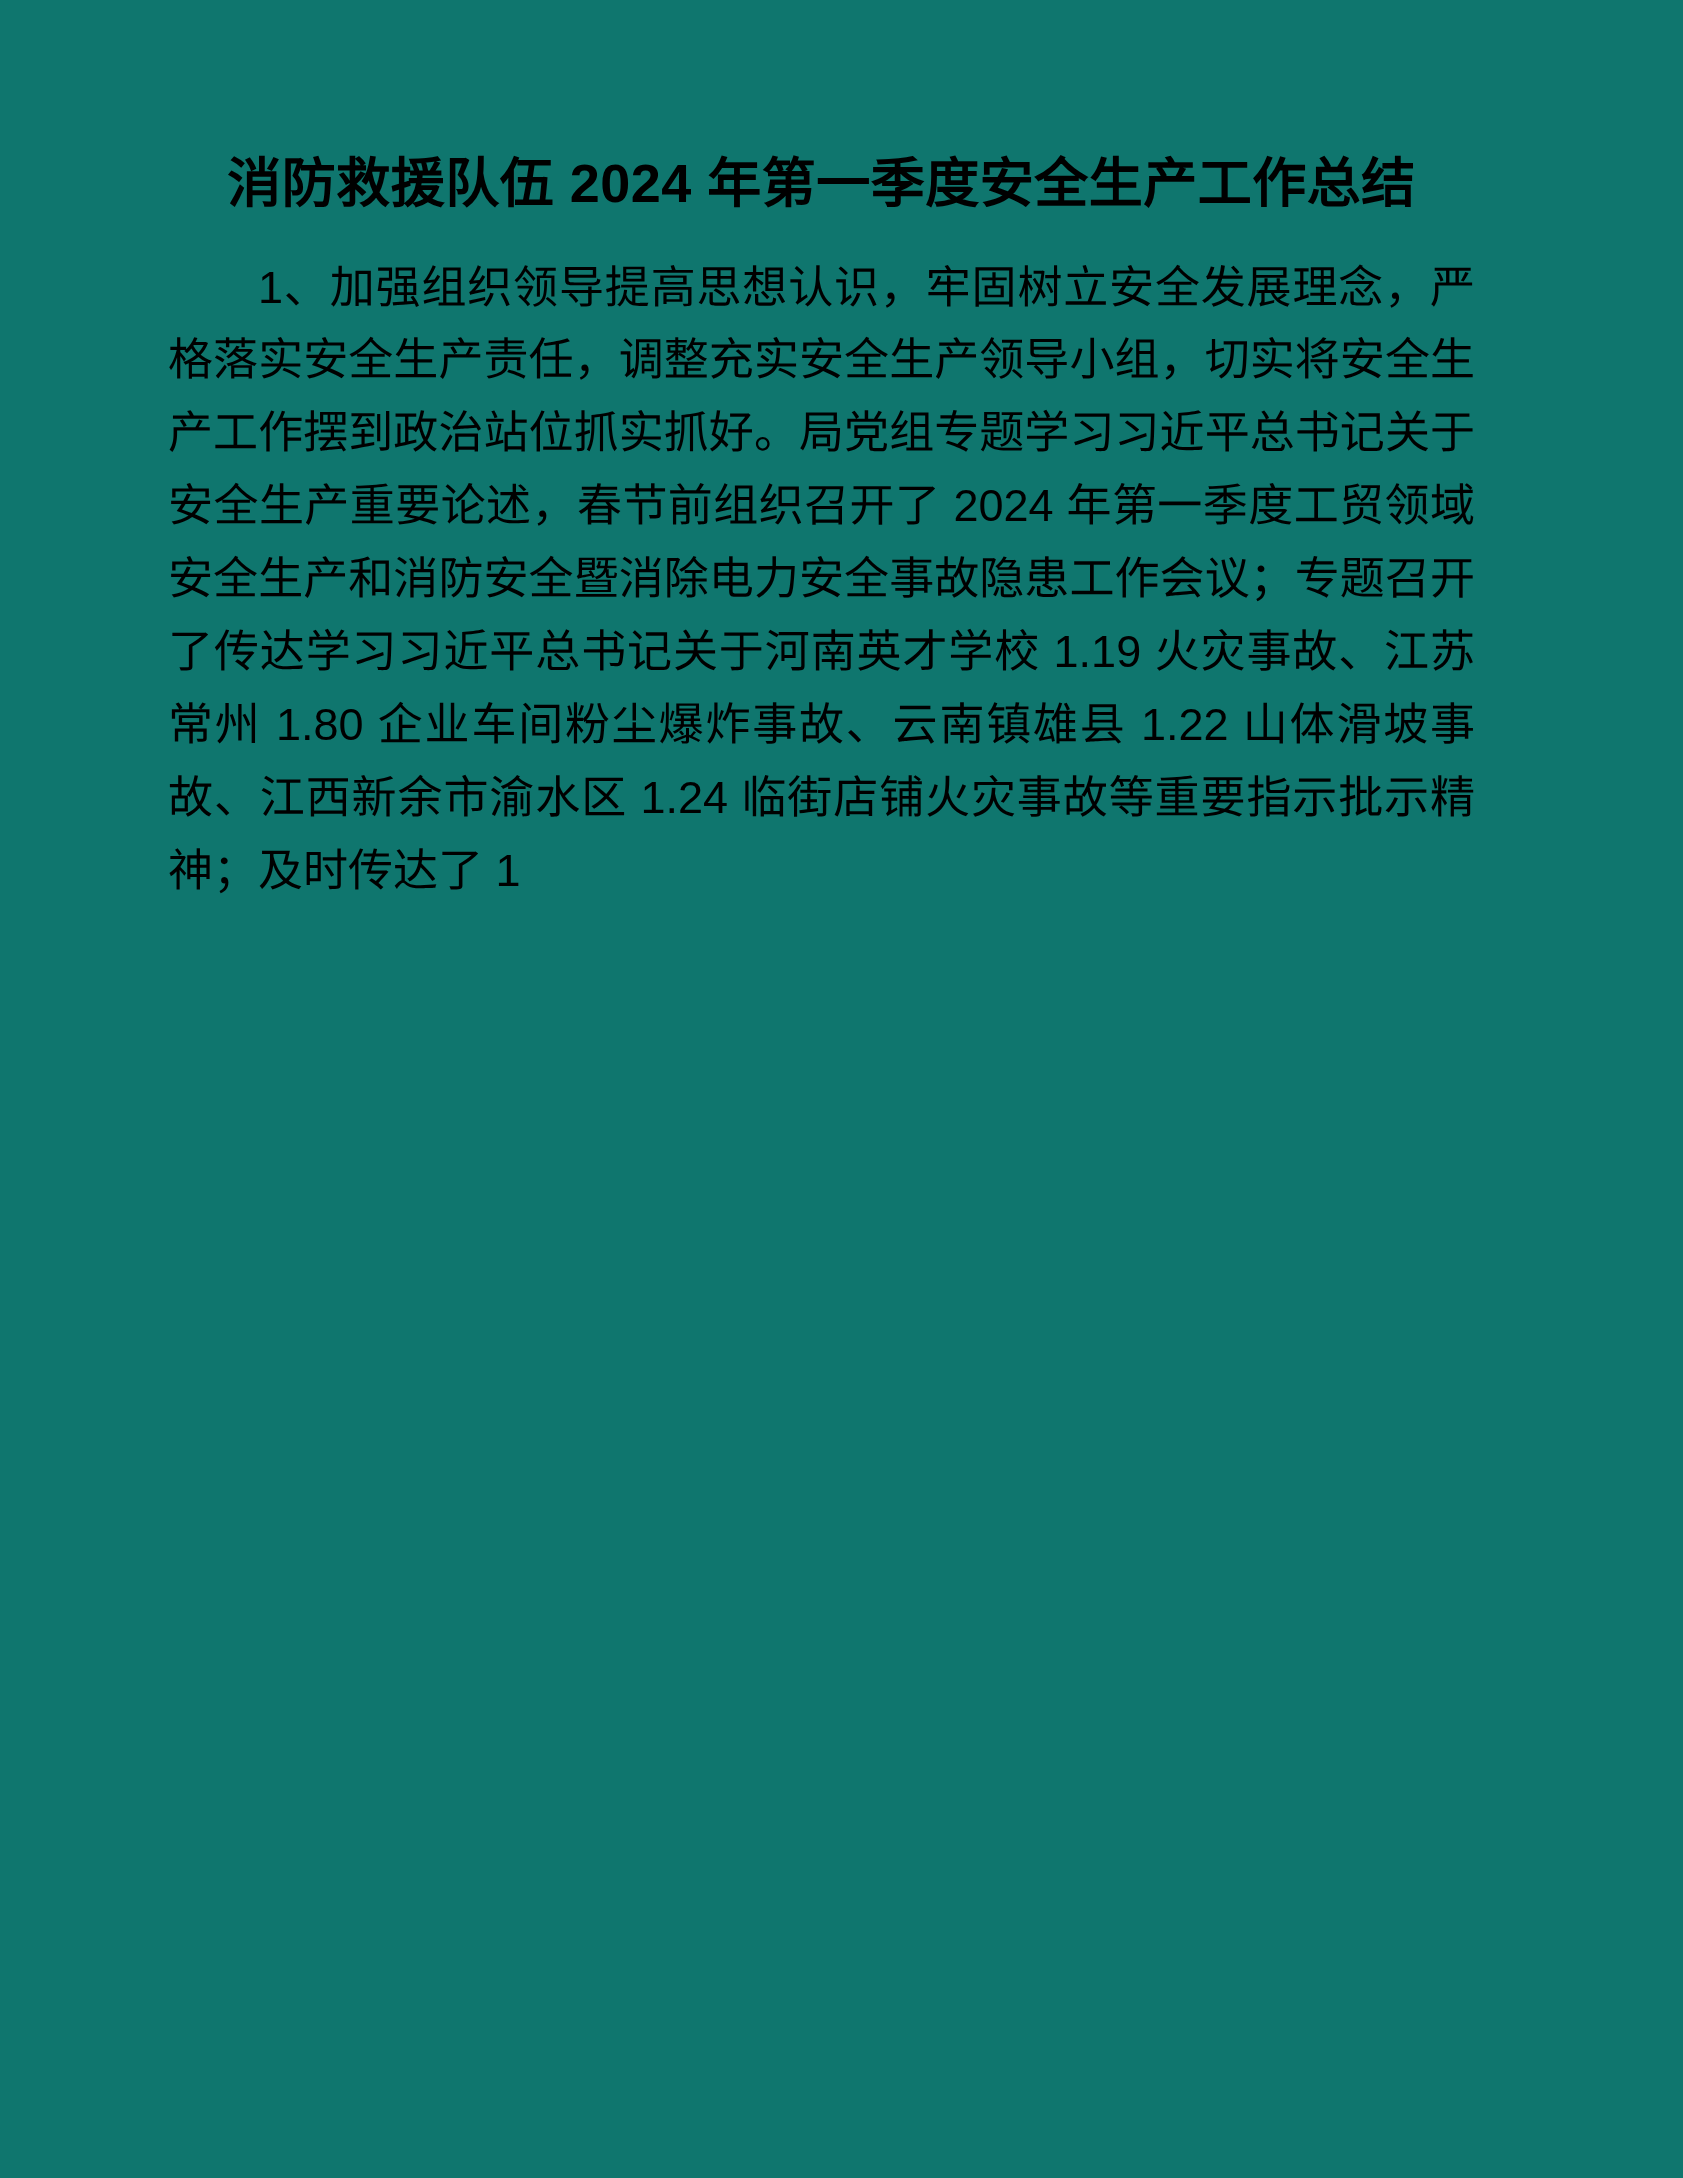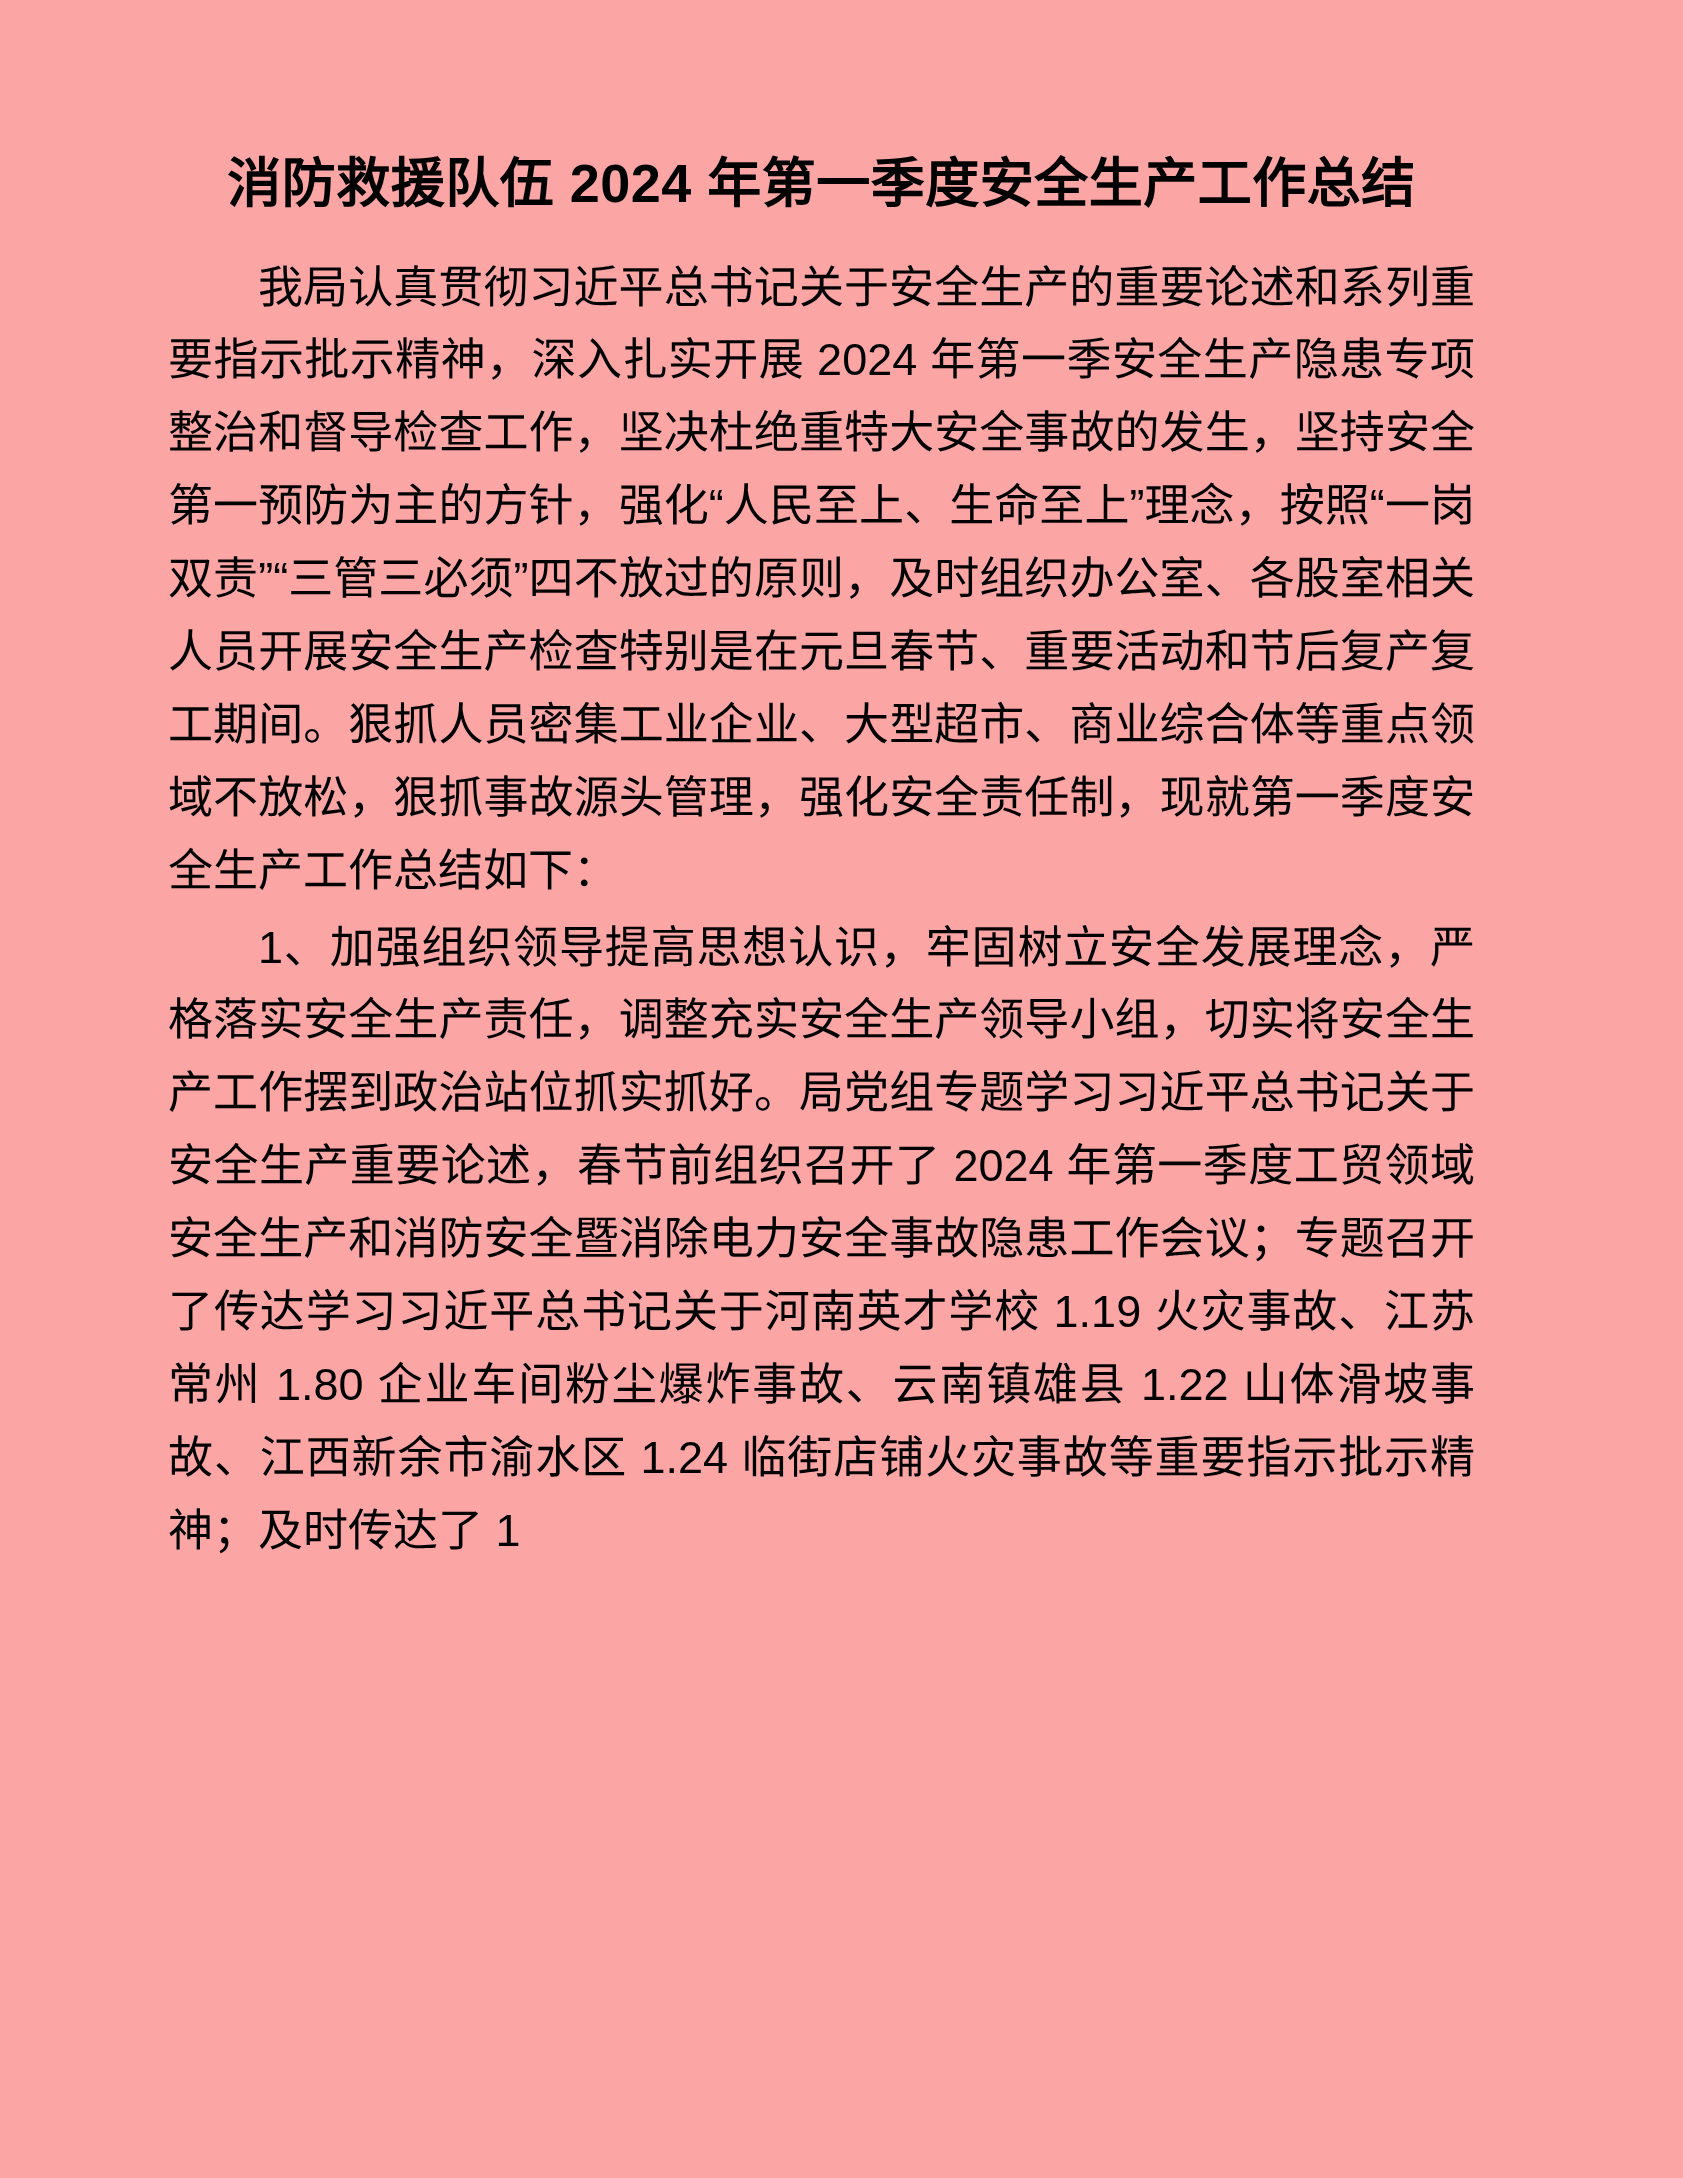--- a/index.html
+++ b/index.html
@@ -13,21 +13,21 @@
     height: 2178px;
     font-family: "Liberation Sans", "DejaVu Sans", sans-serif;
     color: #000000;
     -webkit-font-smoothing: antialiased;
   }
   .page {
     position: relative;
     box-sizing: border-box;
     width: 1683px;
     height: 2178px;
-    background: #fca5a5;
+    background: #0f766e;
     padding: 149px 208px 0 168px;
     overflow: hidden;
   }
   .doc-title {
     margin: 0 0 34px 0;
     font-size: 54px;
     font-weight: 700;
     line-height: 1.27;
     text-align: center;
     letter-spacing: 0.5px;
@@ -56,20 +56,19 @@
   }
 </style>
 </head>
 <body>
 
 <div class="page">
 
   <h1 class="doc-title">消防救援队伍 2024 年第一季度安全生产工作总结</h1>
 
   <div class="body-block">
-    <p class="para">我局认真贯彻习近平总书记关于安全生产的重要论述和系列重要指示批示精神，深入扎实开展 2024 年第一季安全生产隐患专项整治和督导检查工作，坚决杜绝重特大安全事故的发生，坚持安全第一预防为主的方针，强化“人民至上、生命至上”理念，按照“一岗双责”“三管三必须”四不放过的原则，及时组织办公室、各股室相关人员开展安全生产检查特别是在元旦春节、重要活动和节后复产复工期间。狠抓人员密集工业企业、大型超市、商业综合体等重点领域不放松，狠抓事故源头管理，强化安全责任制，现就第一季度安全生产工作总结如下：</p>
 
 
     <p class="para last">1、加强组织领导提高思想认识，牢固树立安全发展理念，严格落实安全生产责任，调整充实安全生产领导小组，切实将安全生产工作摆到政治站位抓实抓好。局党组专题学习习近平总书记关于安全生产重要论述，春节前组织召开了 2024 年第一季度工贸领域安全生产和消防安全暨消除电力安全事故隐患工作会议；专题召开了传达学习习近平总书记关于河南英才学校 1.19 火灾事故、江苏常州 1.80 企业车间粉尘爆炸事故、云南镇雄县 1.22 山体滑坡事故、江西新余市渝水区 1.24 临街店铺火灾事故等重要指示批示精神；及时传达了 1</p>
   </div>
 
 </div>
 
 
 </body></html>

